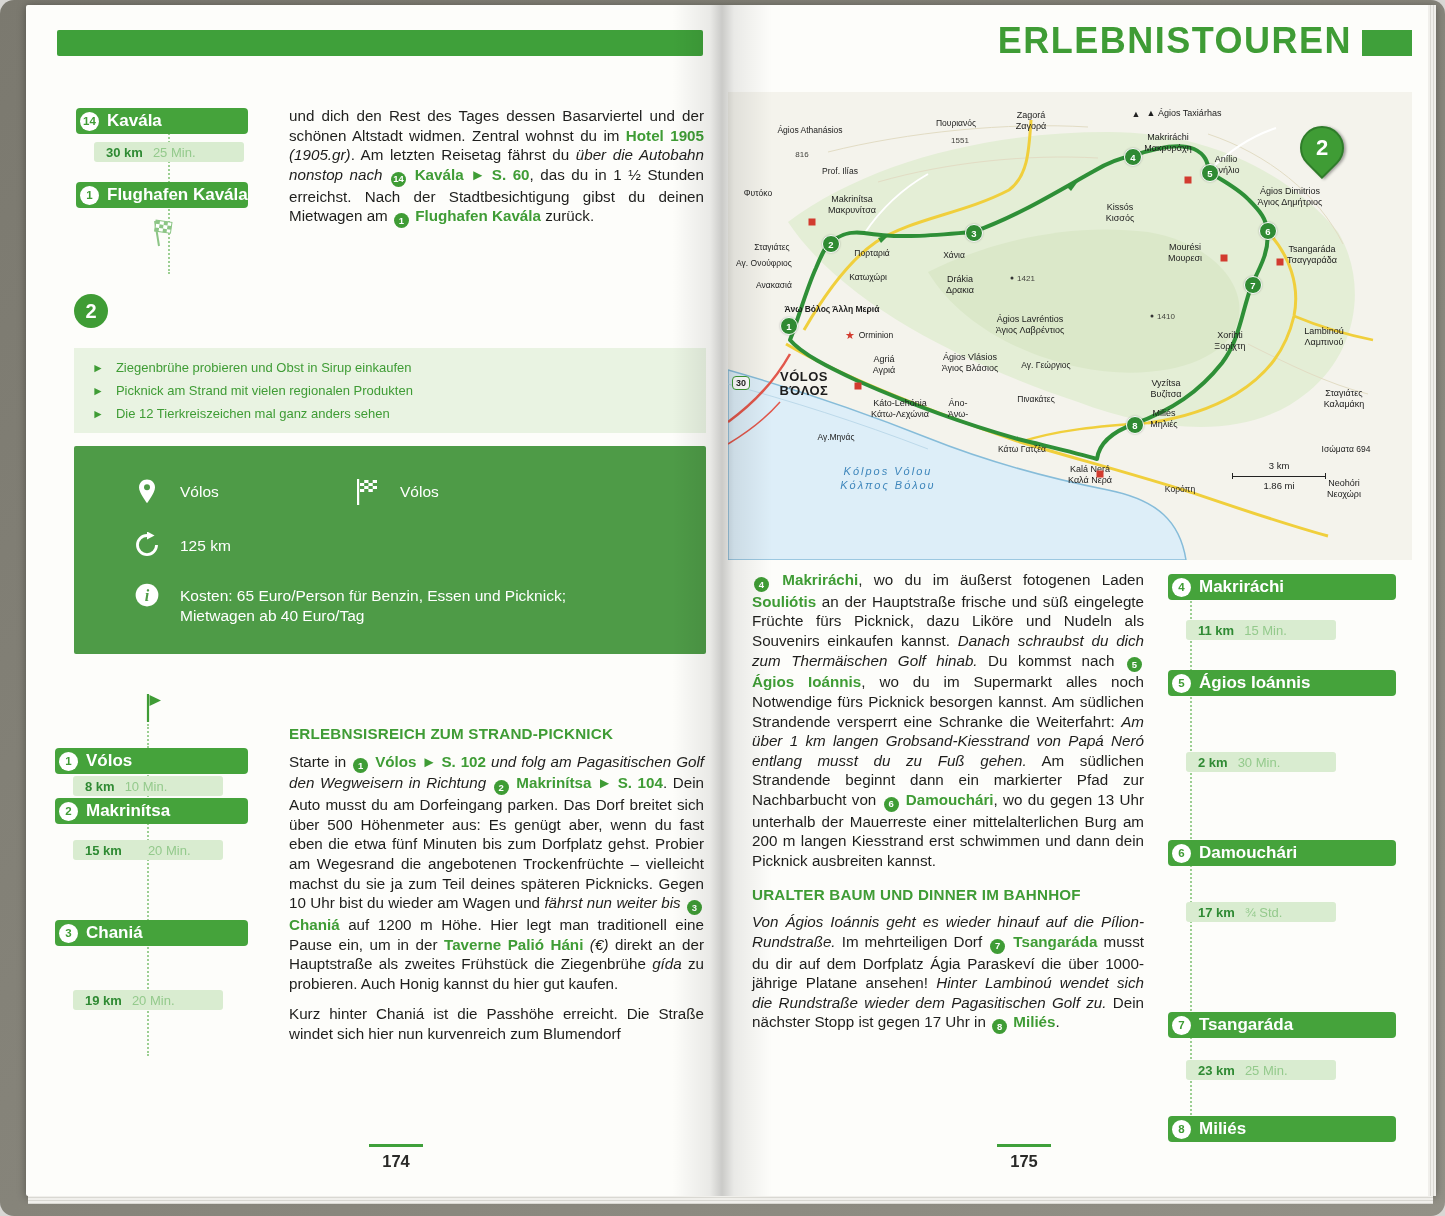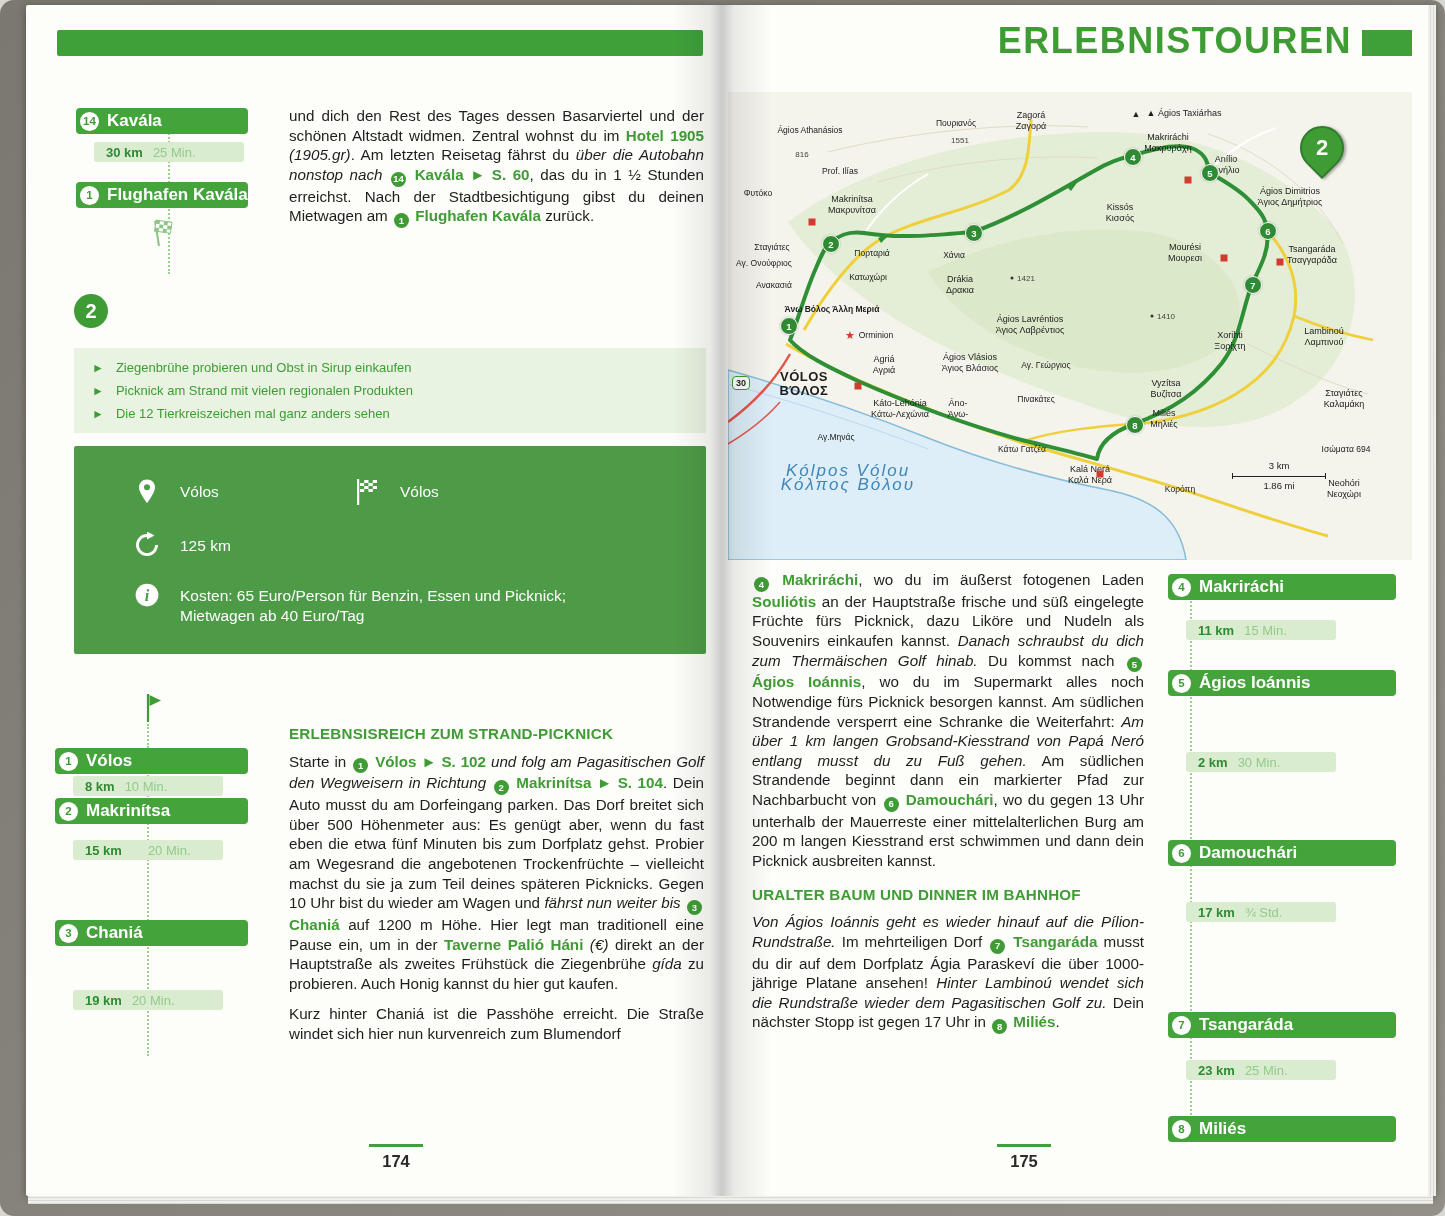--- a/index.html
+++ b/index.html
@@ -91,21 +91,21 @@
   .pennant{position:absolute;left:138px;top:692px;}
   
   .map{position:absolute;left:728px;top:92px;width:684px;height:468px;overflow:hidden;background:#f4f3ec;}
   .map svg.base{position:absolute;left:0;top:0;}
   .map-layer{position:absolute;inset:0;}
   .ml{position:absolute;transform:translate(-50%,0);text-align:center;color:#1c1c1c;
       font-size:9px;line-height:10.5px;white-space:nowrap;}
   .ml-g{font-size:8.5px;}
   .ml-h{font-size:8px;color:#44443f;}
   .ml-b{font-size:13px;font-weight:bold;line-height:14px;letter-spacing:.5px;}
-  .ml-w{color:#3e86bb;font-style:italic;font-size:17px;letter-spacing:2px;line-height:14px;}
+  .ml-w{color:#3e86bb;font-style:italic;font-size:11px;letter-spacing:2px;line-height:14px;margin-left:40px;}
   .ml-pk{font-size:9px;}
   .map-stop{position:absolute;width:16px;height:16px;margin:-8px 0 0 -8px;border-radius:50%;background:#2f8a33;
             border:1.5px solid #fff;color:#fff;font-size:9.5px;font-weight:bold;display:flex;
             align-items:center;justify-content:center;box-shadow:0 0 2px rgba(0,0,0,.3);}
   .mk{position:absolute;transform:translate(-50%,-50%);}
   .mk-redsq{width:7px;height:7px;background:#d23b2f;}
   .mk-star{color:#d23b2f;font-size:11px;line-height:11px;}
   .mk-tri{color:#222;font-size:9px;line-height:9px;}
   .mk-dot{width:3px;height:3px;background:#333;border-radius:50%;}
   .map-pin{position:absolute;left:572px;top:34px;width:44px;height:44px;background:#3f9c35;

